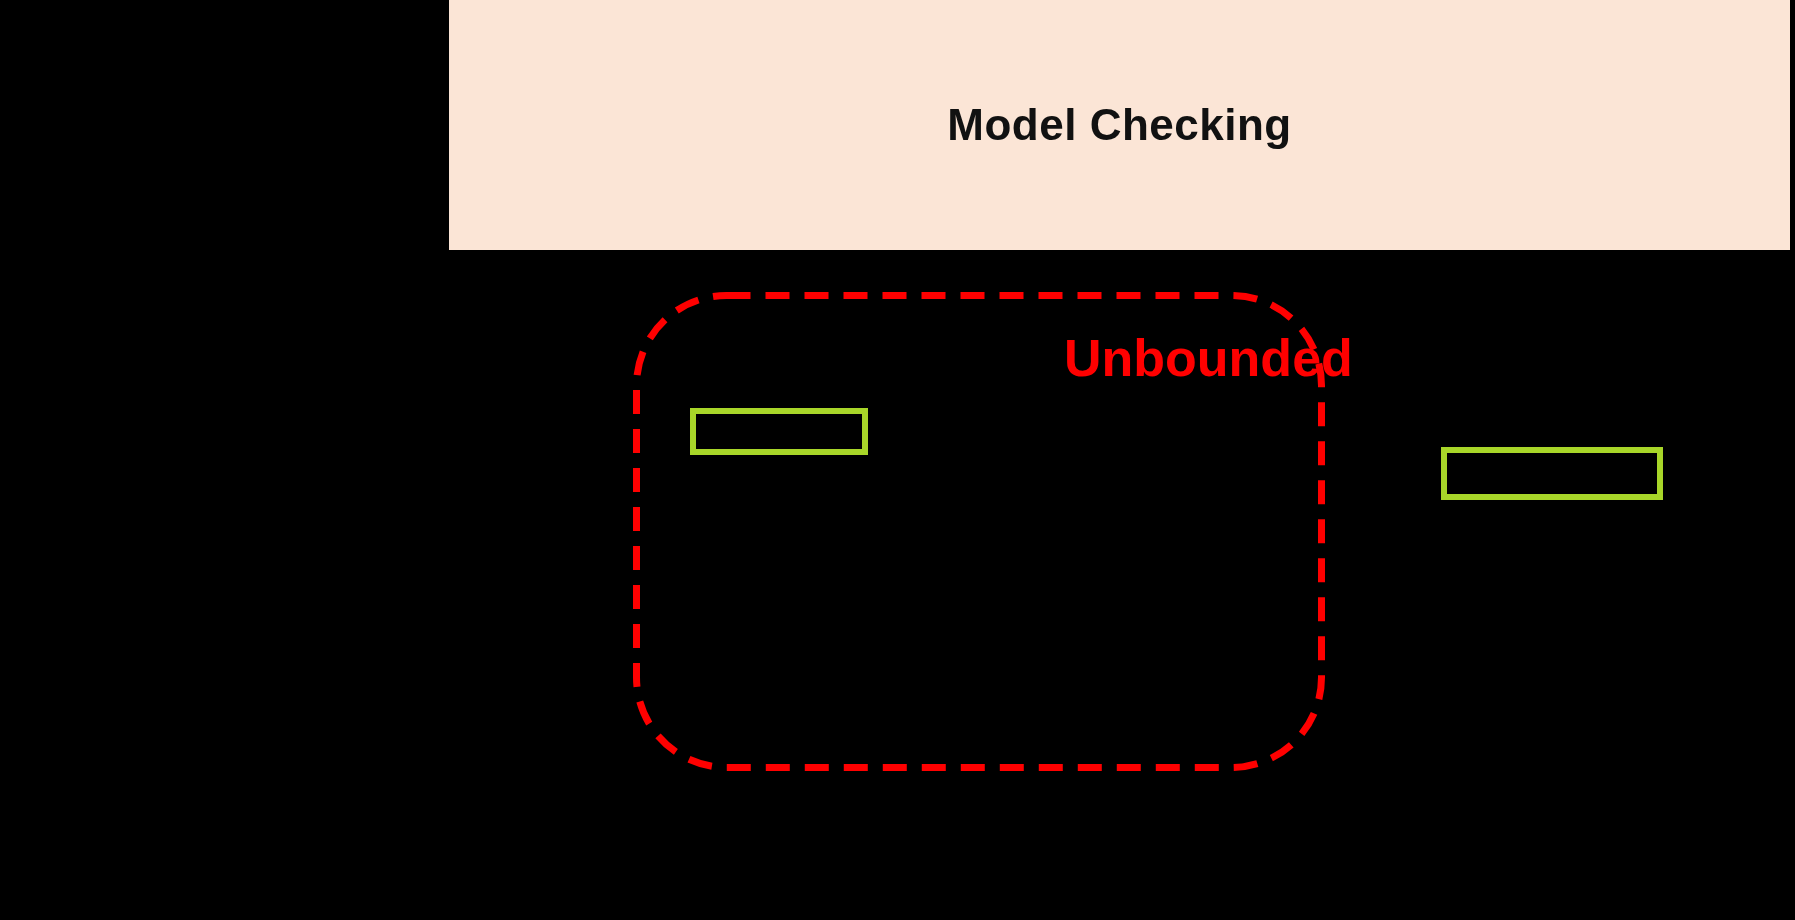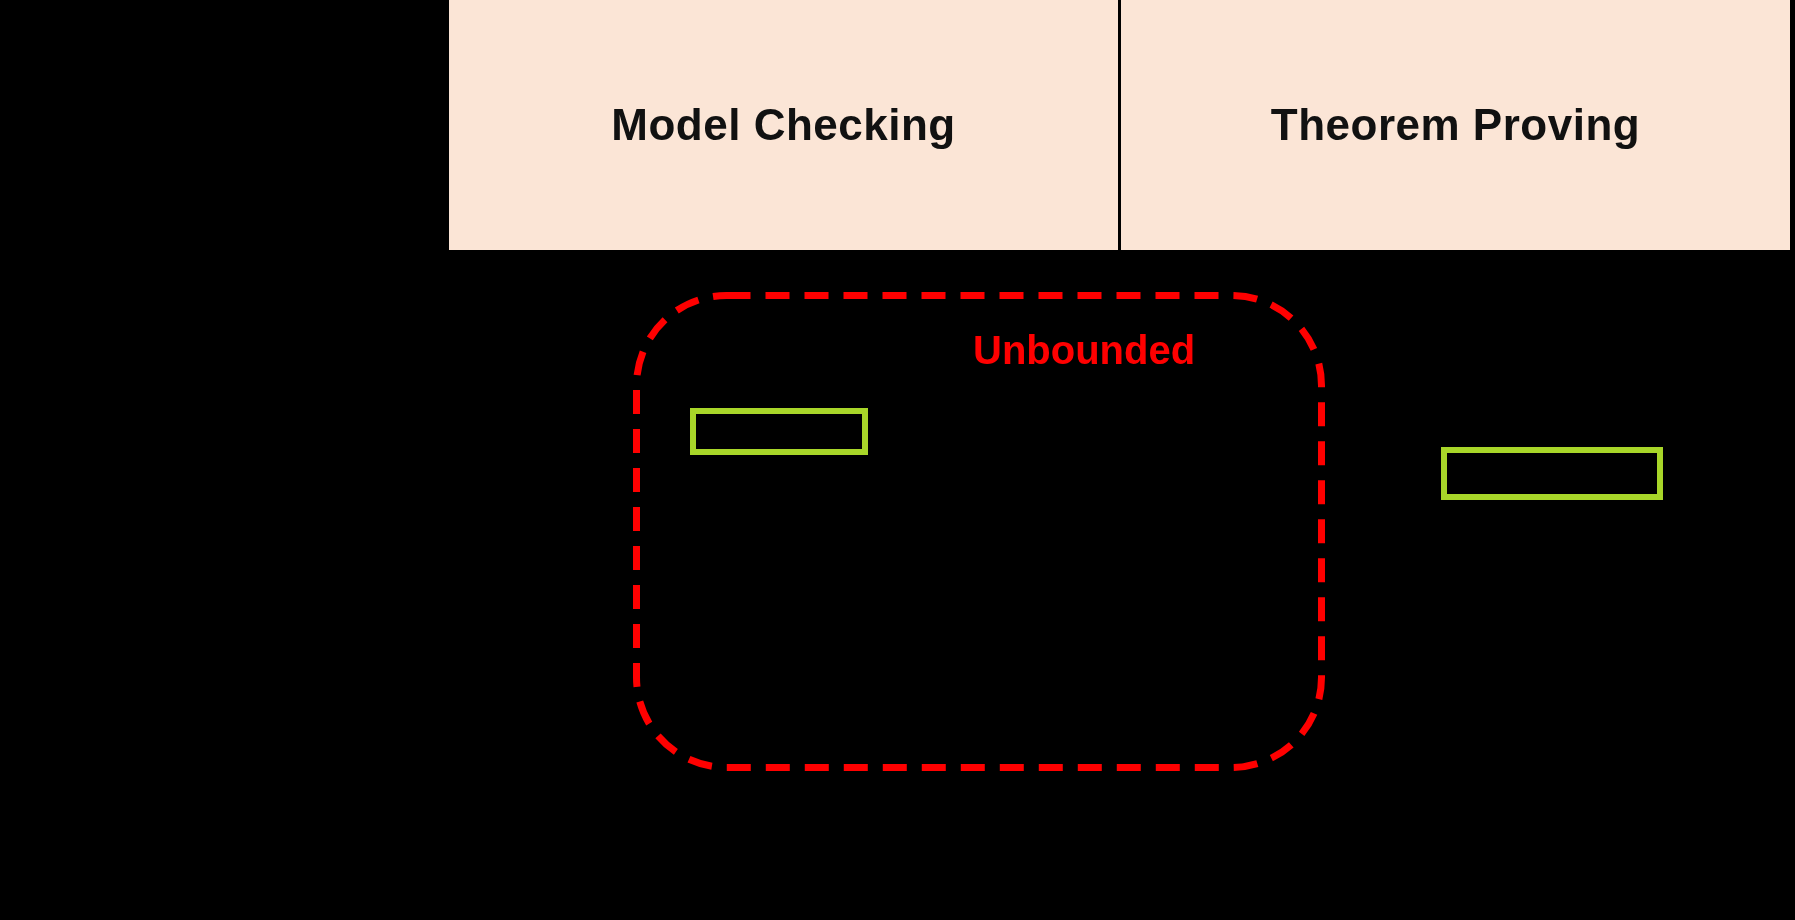--- a/index.html
+++ b/index.html
@@ -47,23 +47,23 @@
     height: 920px;
   }
   .unbounded-outline {
     fill: none;
     stroke: var(--outline-red, #FF0000);
     stroke-width: 7;
     stroke-dasharray: 24 15;
   }
   .unbounded-label {
     position: absolute;
-    left: 973px;
+    left: 1064px;
     top: 328px;
-    font-size: 40px;
+    font-size: 52px;
     font-weight: bold;
     color: var(--outline-red, #FF0000);
     white-space: nowrap;
   }
   .highlight-box {
     position: absolute;
     box-sizing: border-box;
     border: 6px solid var(--highlight-green, #A8D629);
     background: transparent;
   }
@@ -82,23 +82,20 @@
 </style>
 </head>
 <body>
 
 <div class="stage">
 
   <div class="header-row">
     <div class="header-cell">
       <span>Model Checking</span>
     </div>
-    <div class="header-cell">
-      <span>Theorem Proving</span>
-    </div>
   </div>
 
   <svg class="overlay" viewBox="0 0 1795 920">
     <rect class="unbounded-outline" x="636.5" y="295.5" width="685" height="472" rx="90" ry="90"></rect>
   </svg>
 
   <div class="unbounded-label">Unbounded</div>
 
   <div class="highlight-box box-1"></div>
 

